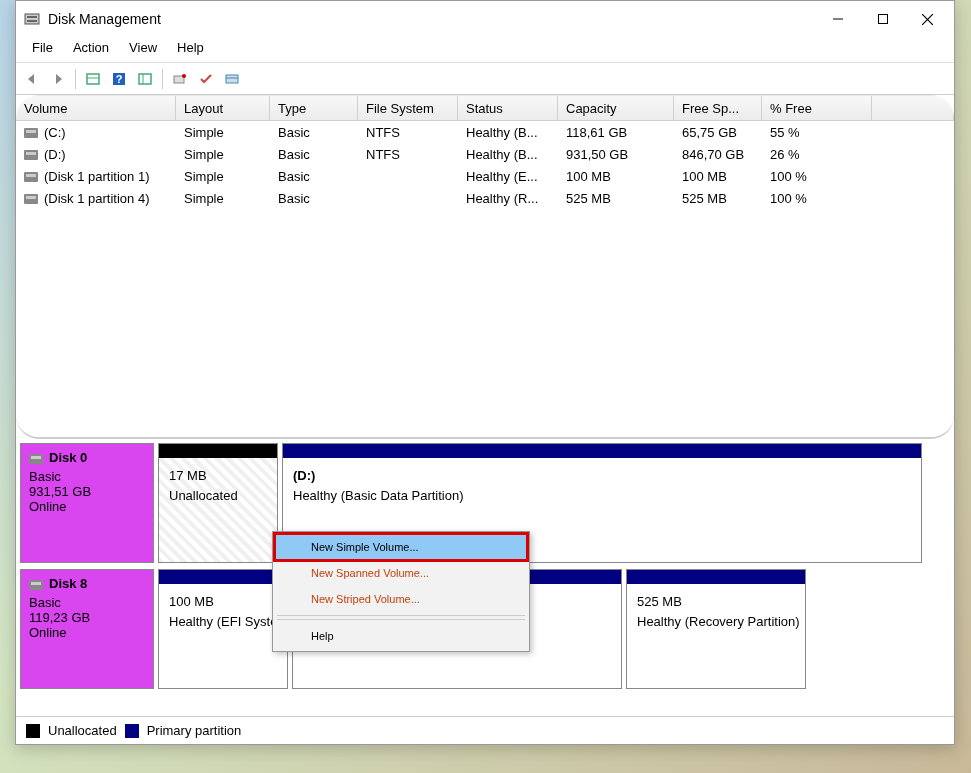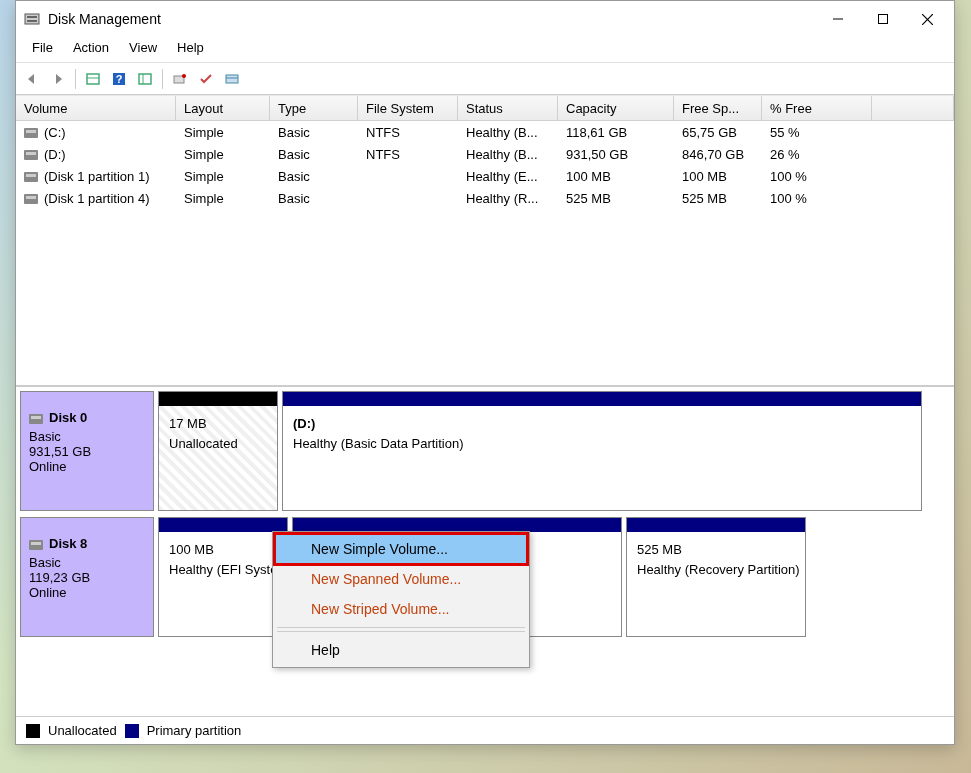--- a/index.html
+++ b/index.html
@@ -9,45 +9,45 @@
 .titlebar .app-icon { width: 16px; height: 16px; margin-right: 8px; display: inline-flex; }
 .titlebar .title { flex: 1; font-size: 14px; }
 .winbtns { display: flex; }
 .winbtn { width: 45px; height: 30px; display: flex; align-items: center; justify-content: center; cursor: pointer; }
 .menubar { height: 26px; display: flex; align-items: flex-start; padding: 0 6px; border-bottom: 1px solid #e0e0e0; }
 .menubar .mitem { padding: 3px 10px; cursor: pointer; font-size: 13px; }
 .toolbar { height: 32px; display: flex; align-items: center; padding: 0 4px; border-bottom: 1px solid #ccc; gap: 2px; }
 .tbtn { width: 24px; height: 24px; display: flex; align-items: center; justify-content: center; cursor: pointer; border: 1px solid transparent; }
 .tsep { width: 1px; height: 20px; background: #ccc; margin: 0 3px; }
 .content { flex: 1; display: flex; flex-direction: column; overflow: hidden; }
-.grid-area { height: 292px; border-bottom: 2px solid #ccc; overflow: hidden; }
+.grid-area { height: 344px; border-bottom: 2px solid #ccc; overflow: hidden; border-radius: 23px; }
 .grid-header { display: flex; height: 26px; background: linear-gradient(#f8f8f8,#ececec); border-bottom: 1px solid #d0d0d0; border-top: 1px solid #e8e8e8; }
 .gh { border-right: 1px solid #d0d0d0; padding: 4px 8px; font-size: 13px; display: flex; align-items: center; overflow: hidden; white-space: nowrap; cursor: pointer; }
 .grid-body { overflow: auto; }
 .grow { display: flex; height: 22px; align-items: center; }
 .gc { padding: 2px 8px; overflow: hidden; white-space: nowrap; text-overflow: ellipsis; font-size: 13px; }
 .disk-icon { width: 14px; height: 10px; background: #888; border-radius: 1px; display: inline-block; margin-right: 6px; position: relative; vertical-align: middle; }
 .disk-icon::after { content:""; position:absolute; top:2px; left:2px; right:2px; height:3px; background:#ccc; }
 .c0{width:160px}.c1{width:94px}.c2{width:88px}.c3{width:100px}.c4{width:100px}.c5{width:116px}.c6{width:88px}.c7{width:110px}.c8{flex:1}
 .graph-area { flex: 1; overflow-y: scroll; position: relative; padding: 4px; }
 .disk-row { display: flex; margin-bottom: 6px; min-height: 120px; }
-.disk-label { width: 134px; border: 1px solid #888; padding: 18px 8px; background: #c4b5fd; }
+.disk-label { width: 134px; border: 1px solid #888; padding: 6px 8px; background: #d946ef; }
 .disk-label .dname { font-weight: bold; margin-bottom: 2px; }
 .disk-label .dline { font-size: 13px; }
 .disk-parts { flex: 1; display: flex; gap: 4px; margin-left: 4px; }
 .part { border: 1px solid #888; display: flex; flex-direction: column; position: relative; }
 .part .bar { height: 14px; background: #000080; }
 .part .bar.black { background: #000; }
 .part .pbody { flex: 1; padding: 8px 10px; background: #fff; font-size: 13px; line-height: 1.5; overflow: hidden; white-space: nowrap; }
 .part.unalloc .pbody { background: repeating-linear-gradient(45deg,#f0f0f0,#f0f0f0 4px,#fff 4px,#fff 8px); }
 .part .pname { font-weight: bold; }
 .legend { height: 28px; border-top: 1px solid #ccc; display: flex; align-items: center; padding: 0 10px; gap: 8px; font-size: 13px; }
 .lsw { width: 14px; height: 14px; display: inline-block; }
 .ctxmenu { position: absolute; background: #f2f2f2; border: 1px solid #999; box-shadow: 2px 2px 6px rgba(0,0,0,.25); width: 258px; z-index: 100; padding: 2px; }
-.ctxitem { padding: 7px 14px 7px 36px; font-size: 14px; cursor: pointer; }
+.ctxitem { padding: 7px 14px 7px 36px; font-size: 11px; cursor: pointer; }
 .ctxitem.highlight { background: #90c8f6; outline: 3px solid #d00; outline-offset: -1px; }
 .ctxitem.disabled { color: #c2410c; }
 .ctxsep { height: 1px; background: #ccc; margin: 3px 2px; }
 svg { display: block; }
 </style>
 </head>
 <body>
 
 <div class="window">
 

